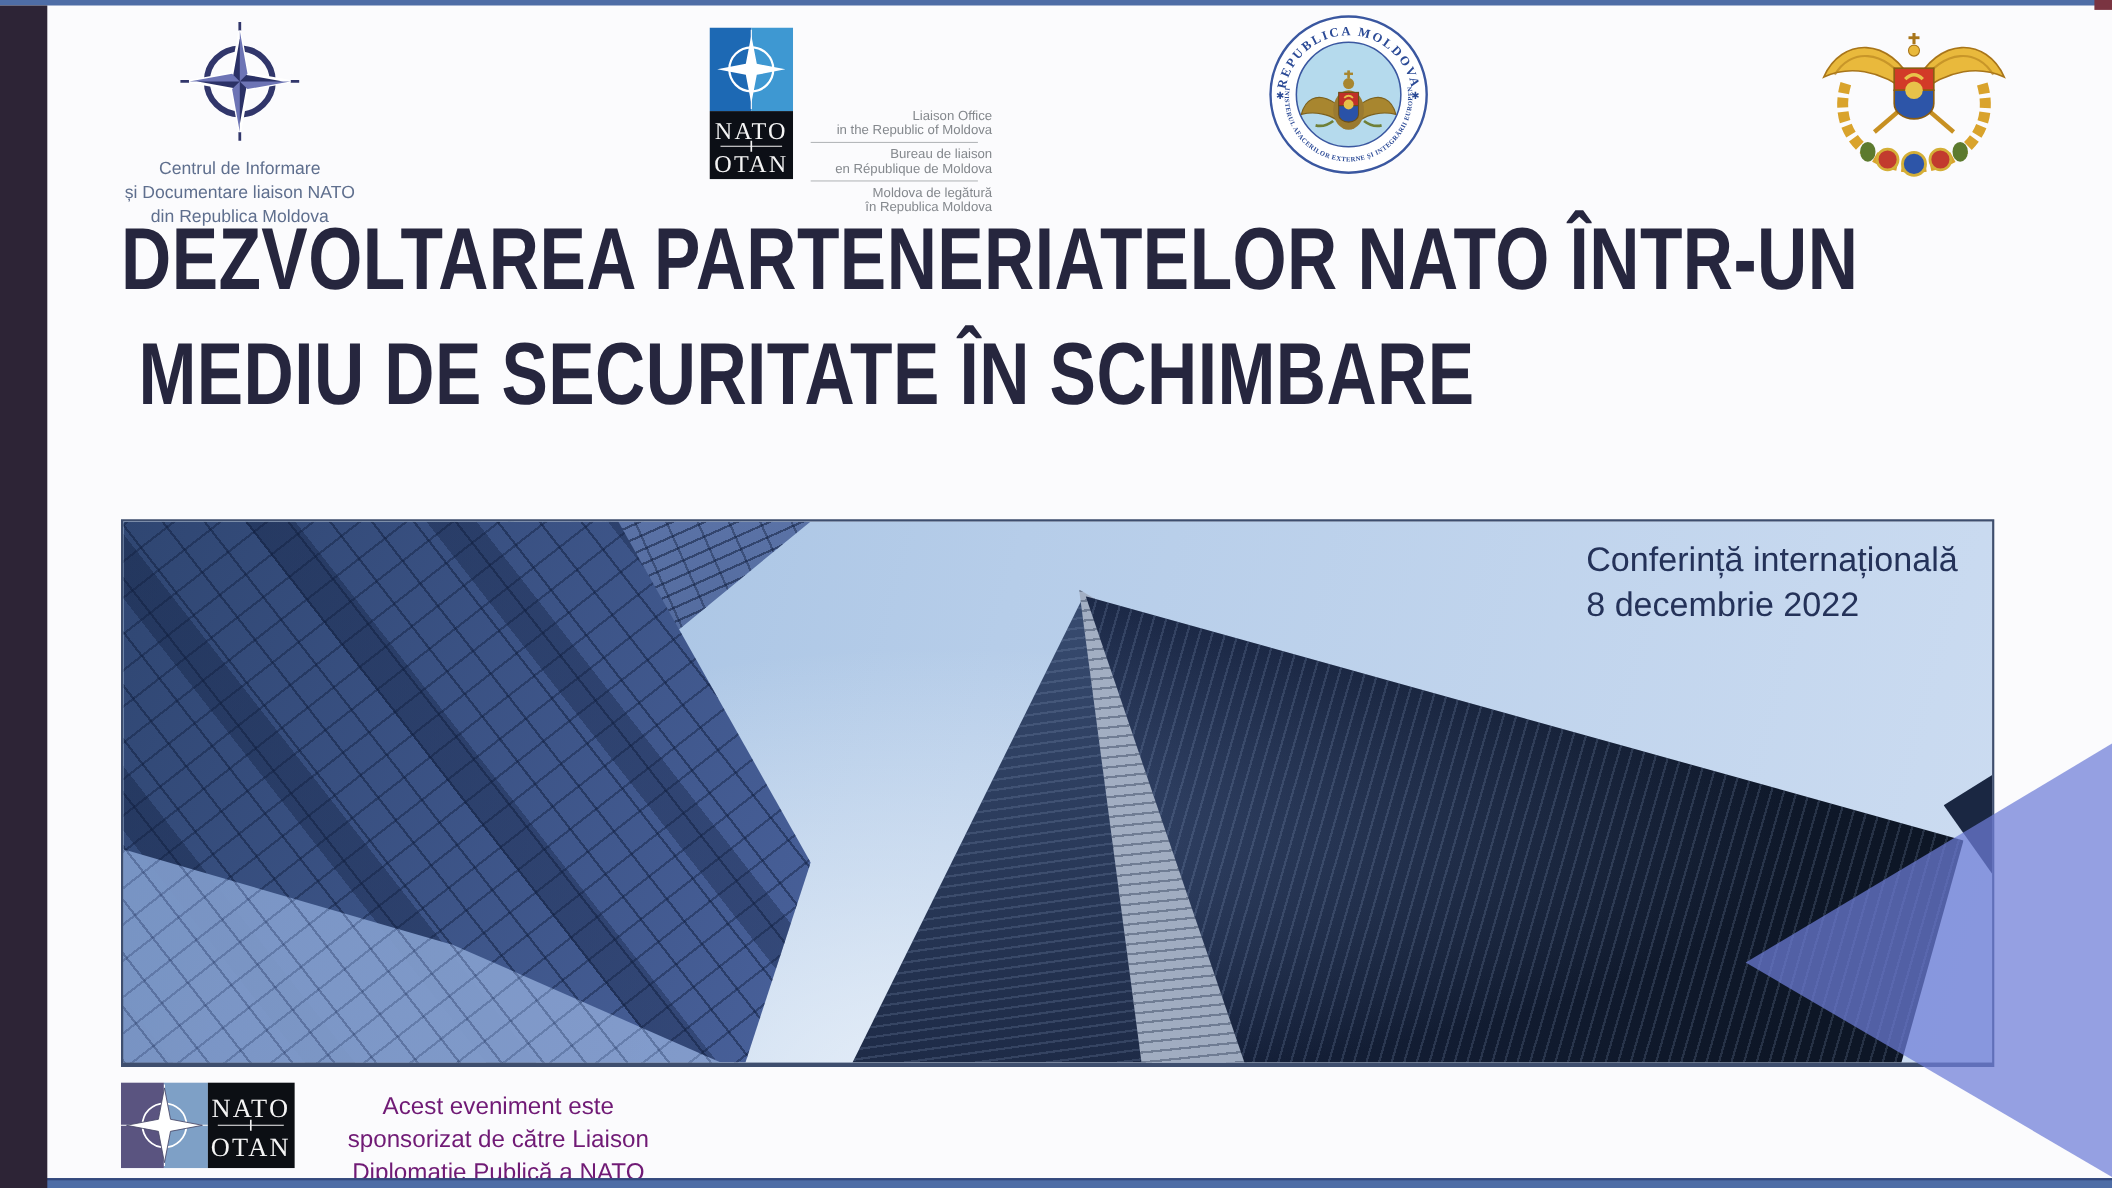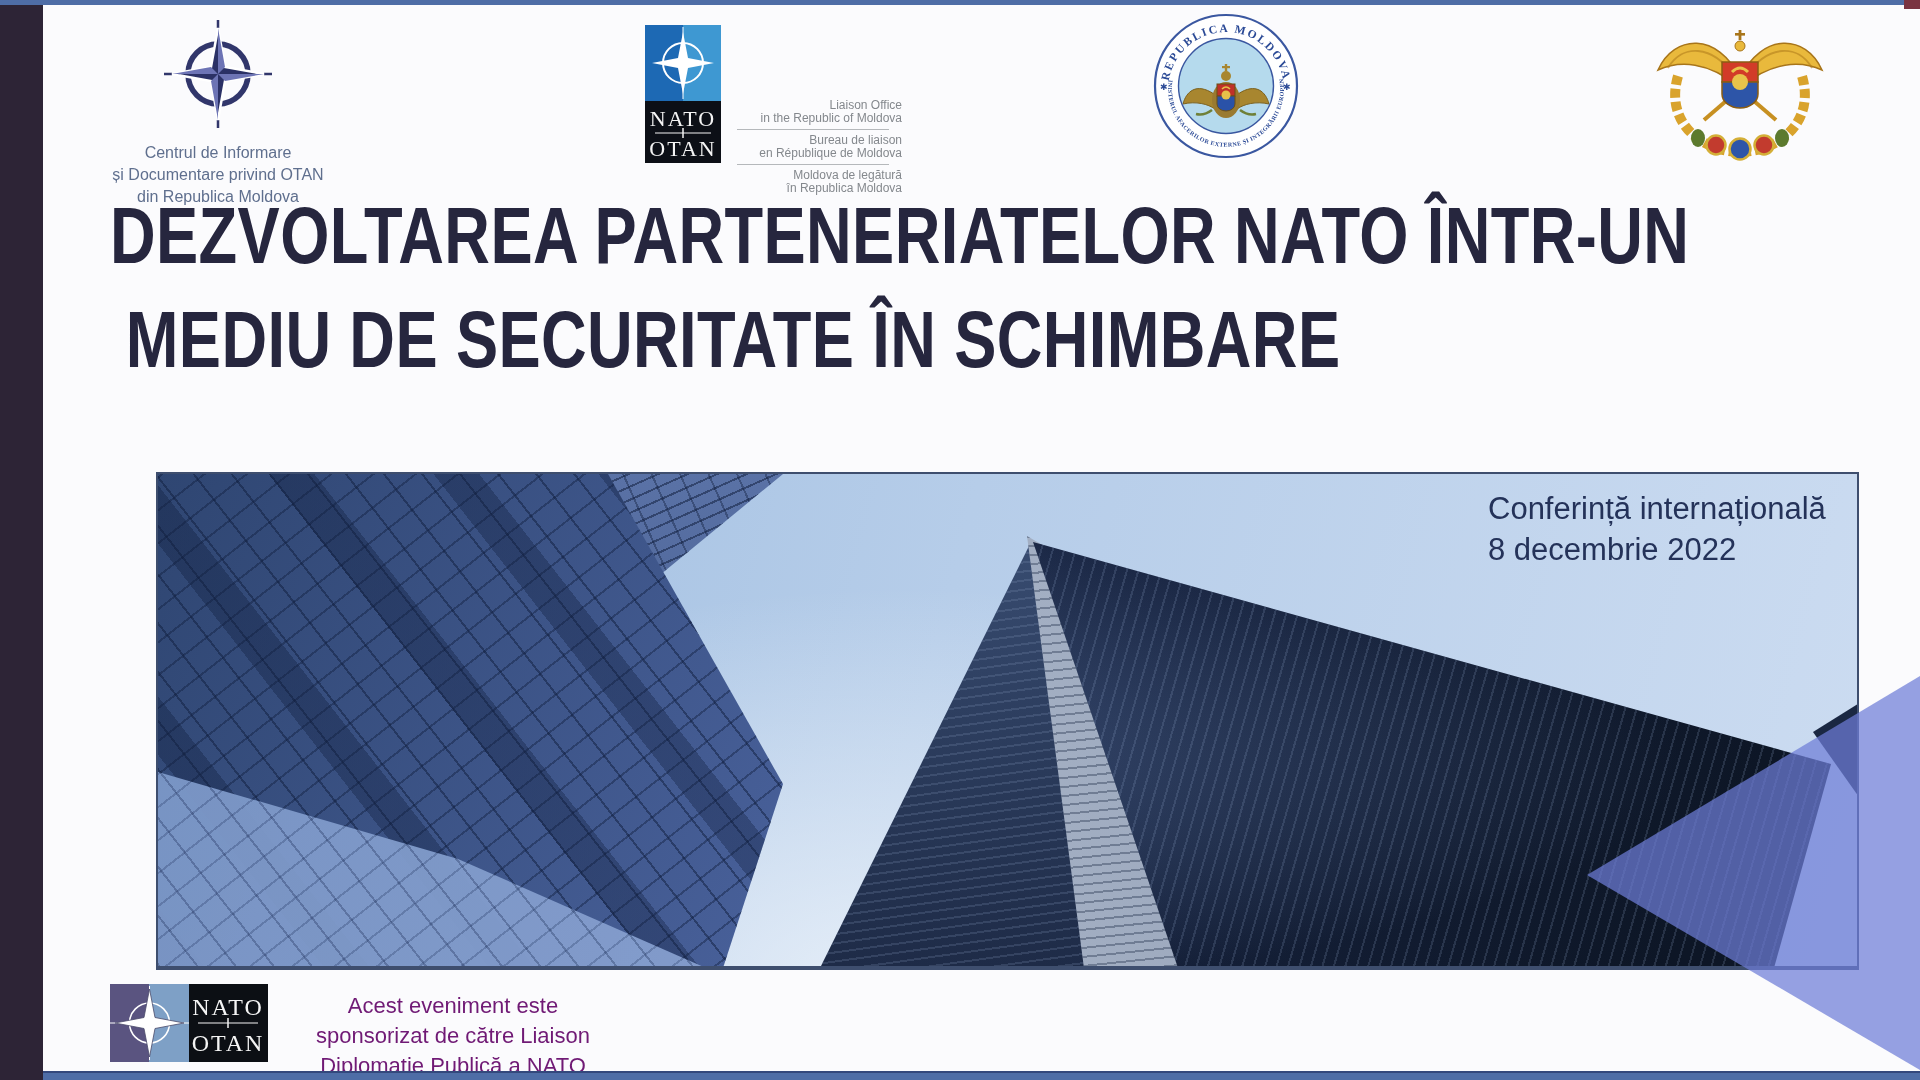--- a/index.html
+++ b/index.html
@@ -29,21 +29,20 @@
     font-weight:bold;font-size:80px;line-height:104px;color:#26263e;
     transform:scaleX(0.79);transform-origin:0 50%;white-space:nowrap;letter-spacing:0.5px;
   }
   .title-line.l2{padding-left:20px;}
 
   
   .photo{
     position:absolute;left:110px;top:472px;width:1703px;height:498px;box-sizing:border-box;
     border:2px solid #3e4e6e;border-bottom-width:4px;overflow:hidden;z-index:1;
     background:linear-gradient(105deg,#9dbcdf 0%,#b6cde9 45%,#ccdcf1 100%);
-    margin-left:46px;
   }
   .photo .layer{position:absolute;inset:0;}
   .haze{background:radial-gradient(ellipse at 44% 104%,rgba(238,244,251,.85) 0%,rgba(238,244,251,0) 55%);}
   .bldg-left{
     clip-path:polygon(0px 0px,450px 0px,625px 310px,565px 494px,0px 494px);
     background:
       repeating-linear-gradient(52deg,rgba(16,30,62,.5) 0 2px,transparent 2px 30px),
       repeating-linear-gradient(-38deg,rgba(16,30,62,.42) 0 2px,transparent 2px 26px),
       repeating-linear-gradient(52deg,rgba(8,20,48,.30) 0 36px,transparent 36px 130px),
       linear-gradient(115deg,#2f4672 0%,#49619b 45%,#5d76ae 75%,#7089bd 100%);
@@ -112,21 +111,21 @@
       <line x1="0" y1="54" x2="0" y2="40" stroke="#31366b" stroke-width="2.5" stroke-dasharray="8 4"></line>
       <line x1="-54" y1="0" x2="-40" y2="0" stroke="#31366b" stroke-width="2.5" stroke-dasharray="8 4"></line>
       <line x1="54" y1="0" x2="40" y2="0" stroke="#31366b" stroke-width="2.5" stroke-dasharray="8 4"></line>
       <circle cx="0" cy="0" r="30" fill="none" stroke="#31366b" stroke-width="5.5"></circle>
       <path d="M0,-46 L7,-7 L46,0 L7,7 L0,46 L-7,7 L-46,0 L-7,-7 Z" fill="#2b3166" stroke="#ffffff" stroke-width="2.5"></path>
       <path d="M0,-46 L7,-7 L0,0 Z M46,0 L7,7 L0,0 Z M0,46 L-7,7 L0,0 Z M-46,0 L-7,-7 L0,0 Z" fill="#6d74b5"></path>
     </g>
   </svg>
   <div class="txt">
     <div>Centrul de Informare</div>
-    <div>și Documentare privind OTAN</div>
+    <div>și Documentare liaison NATO</div>
     <div>din Republica Moldova</div>
   </div>
 </div>
 
 <div class="liaison">
   <svg width="76" height="138" viewBox="0 0 76 138">
     <rect x="0" y="0" width="38" height="76" fill="#1d69b4"></rect>
     <rect x="38" y="0" width="38" height="76" fill="#3e98d2"></rect>
     <g>
       <circle cx="38" cy="38" r="20" fill="none" stroke="#ffffff" stroke-width="2"></circle>

